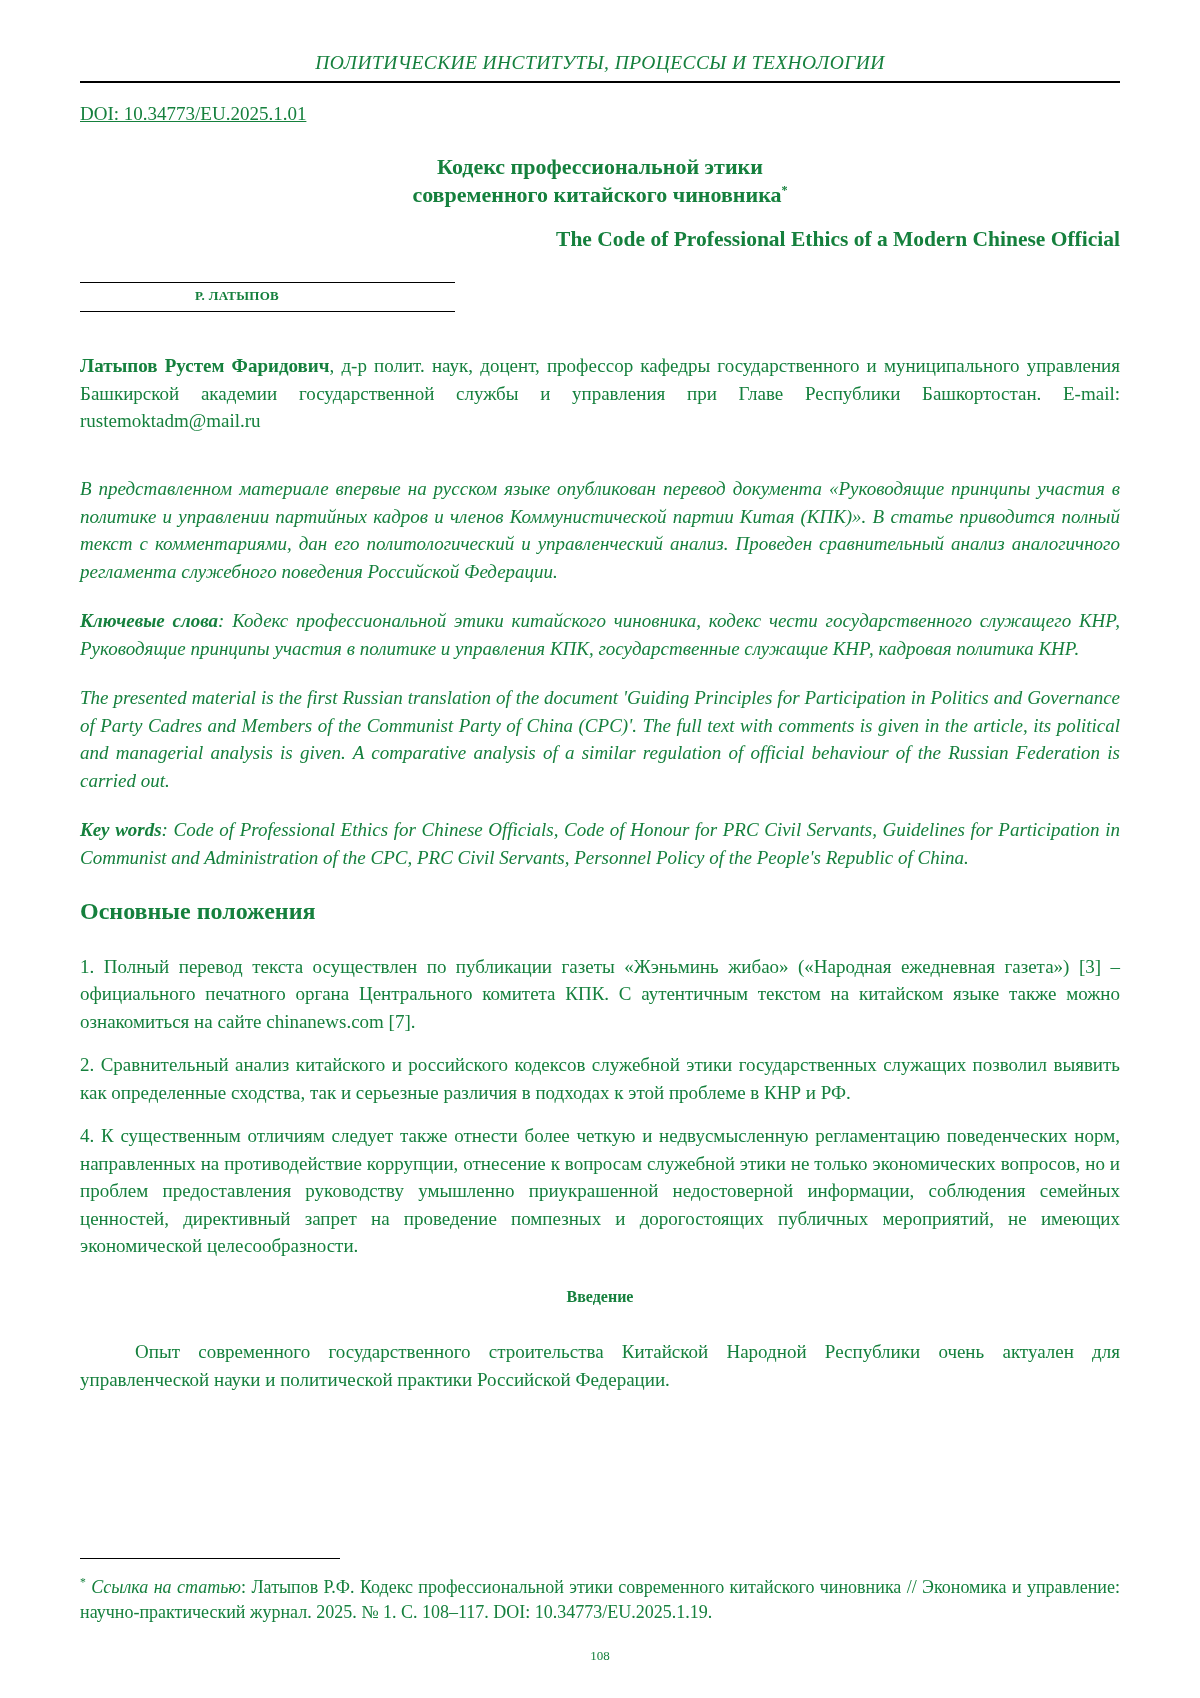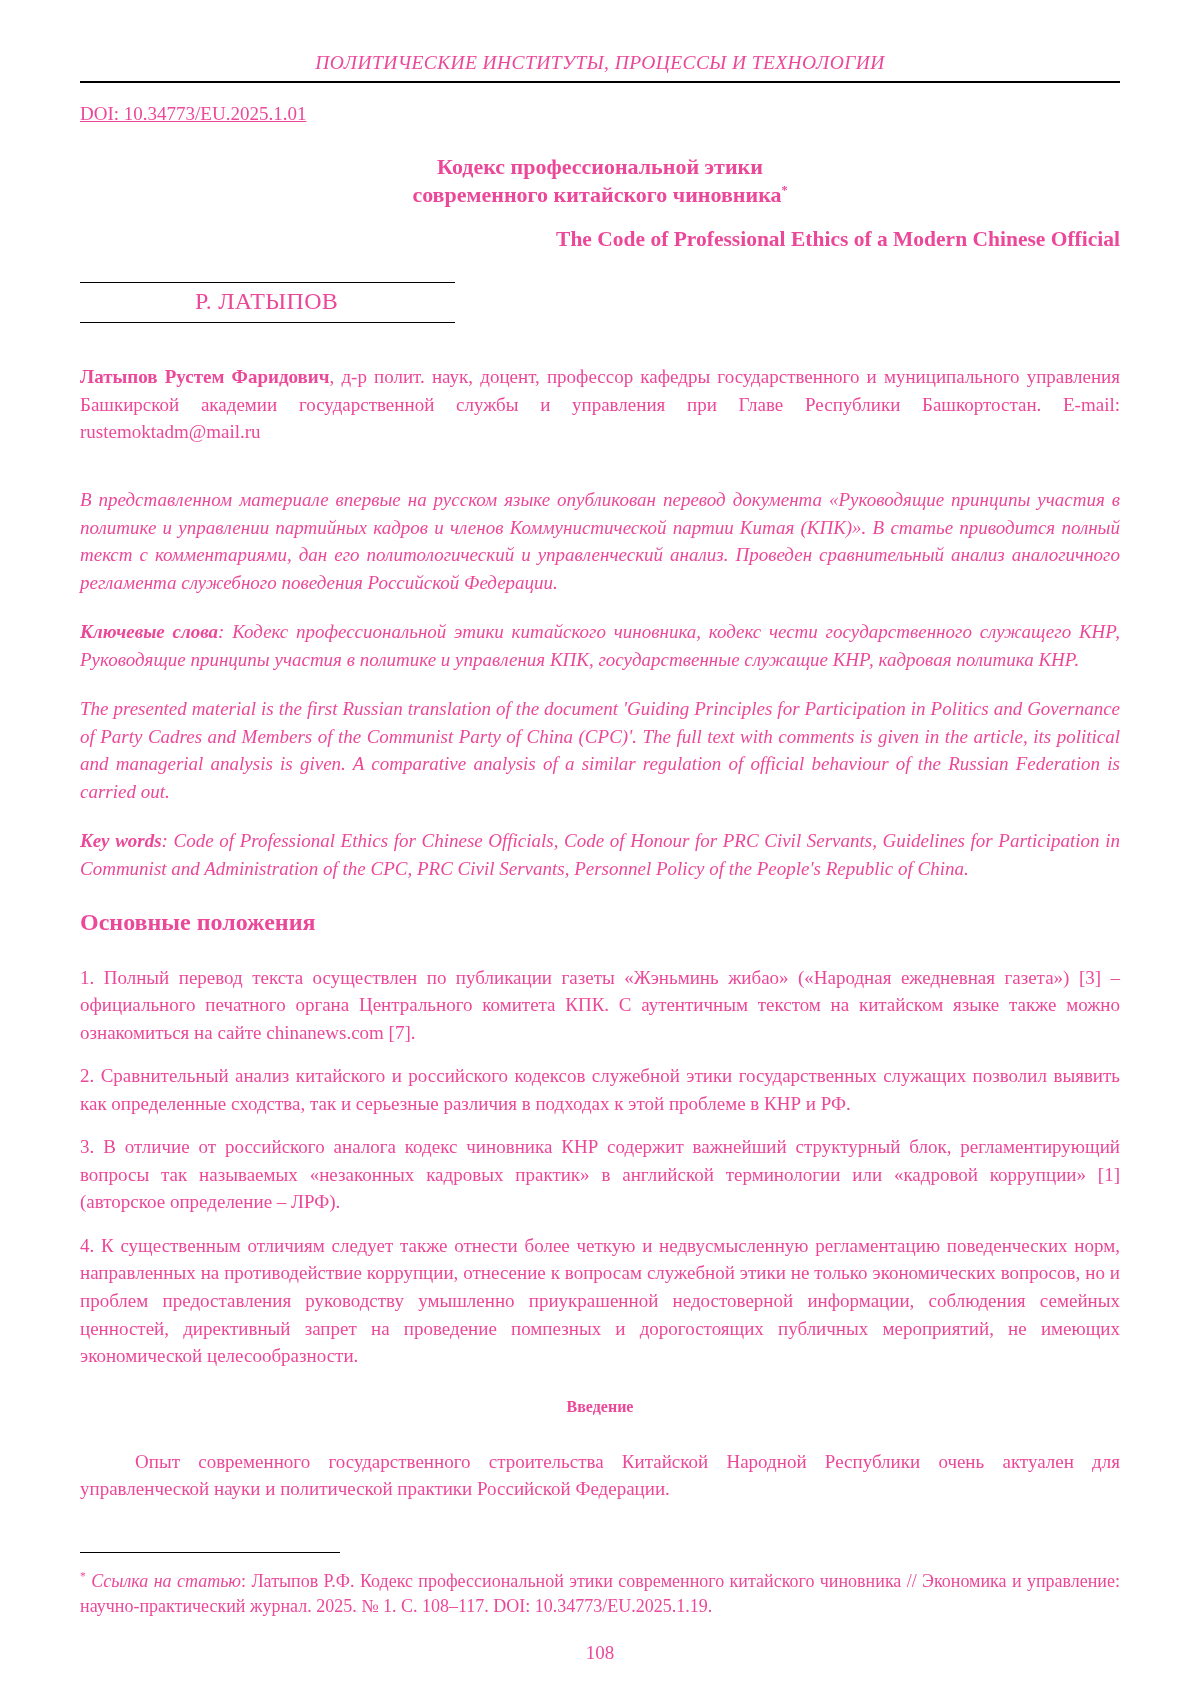--- a/index.html
+++ b/index.html
@@ -3,21 +3,21 @@
 <meta charset="utf-8">
 <style>
   * { margin: 0; padding: 0; box-sizing: border-box; }
   html, body { background: #ffffff; }
   .page {
     width: 1200px;
     min-height: 1698px;
     margin: 0 auto;
     padding: 52px 80px 34px 80px;
     background: #ffffff;
-    color: #ec4899;
+    color: #15803d;
     font-family: "Liberation Serif", "DejaVu Serif", serif;
     font-size: 19px;
     display: flex;
     flex-direction: column;
   }
   .running-head {
     text-align: center;
     font-style: italic;
     font-size: 19.5px;
     letter-spacing: 0.4px;
@@ -43,22 +43,22 @@
   .title-ru sup { font-size: 0.55em; }
   .title-en {
     text-align: right;
     font-weight: bold;
     font-size: 21.5px;
     margin-bottom: 30px;
   }
   .author-block { width: 375px; margin-bottom: 24px; }
   .author-rule { border: none; border-top: 1.6px solid #000; margin: 0; }
   .author-name {
-    font-weight: normal;
-    font-size: 24px;
+    font-weight: bold;
+    font-size: 13px;
     padding: 5px 0 7px 115px;
     letter-spacing: 0.3px;
   }
   p { text-align: justify; line-height: 1.45; margin-top: 16px; }
   .bio { margin-bottom: 24px; }
   .bio b { font-weight: bold; }
   .abstract { font-style: italic; }
   .kw-label { font-weight: bold; font-style: italic; }
   .block-gap { margin-bottom: 6px; }
   .heading-left {
@@ -79,21 +79,21 @@
     border-top: 1.6px solid #000;
     width: 260px;
     margin: 30px 0 8px 0;
   }
   .footnote { font-size: 18px; line-height: 1.42; }
   .footnote .fn-label { font-style: italic; }
   .footnote sup { font-size: 0.65em; }
   .page-number {
     text-align: center;
     margin-top: 22px;
-    font-size: 19px;
+    font-size: 13px;
   }
 </style>
 </head>
 <body>
 
 <div class="page">
 
   <div class="running-head">ПОЛИТИЧЕСКИЕ ИНСТИТУТЫ, ПРОЦЕССЫ И ТЕХНОЛОГИИ</div>
   <hr class="head-rule">
 
@@ -125,21 +125,20 @@
   <p class="abstract block-gap">The presented material is the first Russian translation of the document 'Guiding Principles for Participation in Politics and Governance of Party Cadres and Members of the Communist Party of China (CPC)'. The full text with comments is given in the article, its political and managerial analysis is given. A comparative analysis of a similar regulation of official behaviour of the Russian Federation is carried out.</p>
 
   <p class="abstract">
     <span class="kw-label">Key words</span><span>: Code of Professional Ethics for Chinese Officials, Code of Honour for PRC Civil Servants, Guidelines for Participation in Communist and Administration of the CPC, PRC Civil Servants, Personnel Policy of the People's Republic of China.</span>
   </p>
 
   <h3 class="heading-left">Основные положения</h3>
 
   <p>1. Полный перевод текста осуществлен по публикации газеты «Жэньминь жибао» («Народная ежедневная газета») [3] – официального печатного органа Центрального комитета КПК. С аутентичным текстом на китайском языке также можно ознакомиться на сайте chinanews.com [7].</p>
   <p>2. Сравнительный анализ китайского и российского кодексов служебной этики государственных служащих позволил выявить как определенные сходства, так и серьезные различия в подходах к этой проблеме в КНР и РФ.</p>
-  <p>3. В отличие от российского аналога кодекс чиновника КНР содержит важнейший структурный блок, регламентирующий вопросы так называемых «незаконных кадровых практик» в английской терминологии или «кадровой коррупции» [1] (авторское определение – ЛРФ).</p>
   <p>4. К существенным отличиям следует также отнести более четкую и недвусмысленную регламентацию поведенческих норм, направленных на противодействие коррупции, отнесение к вопросам служебной этики не только экономических вопросов, но и проблем предоставления руководству умышленно приукрашенной недостоверной информации, соблюдения семейных ценностей, директивный запрет на проведение помпезных и дорогостоящих публичных мероприятий, не имеющих экономической целесообразности.</p>
 
   <h3 class="heading-center">Введение</h3>
 
   <p class="indent-first">Опыт современного государственного строительства Китайской Народной Республики очень актуален для управленческой науки и политической практики Российской Федерации.</p>
 
   <div class="footer-area">
     <hr class="footnote-rule">
     <p class="footnote">
       <sup>*</sup>

